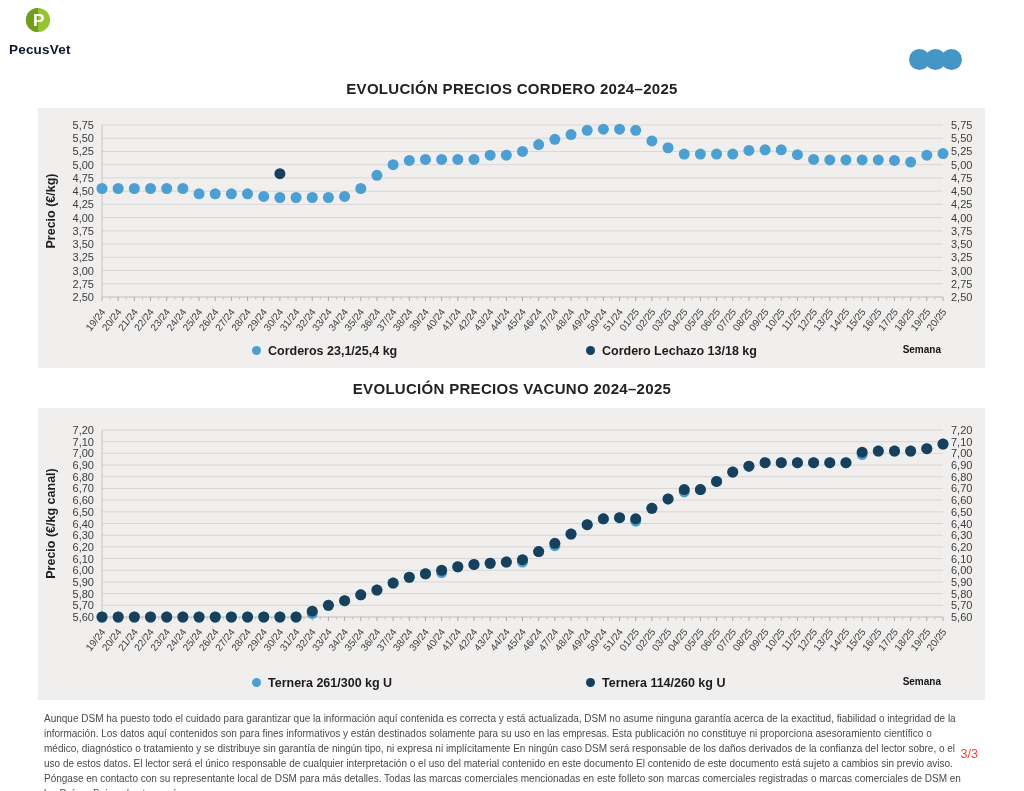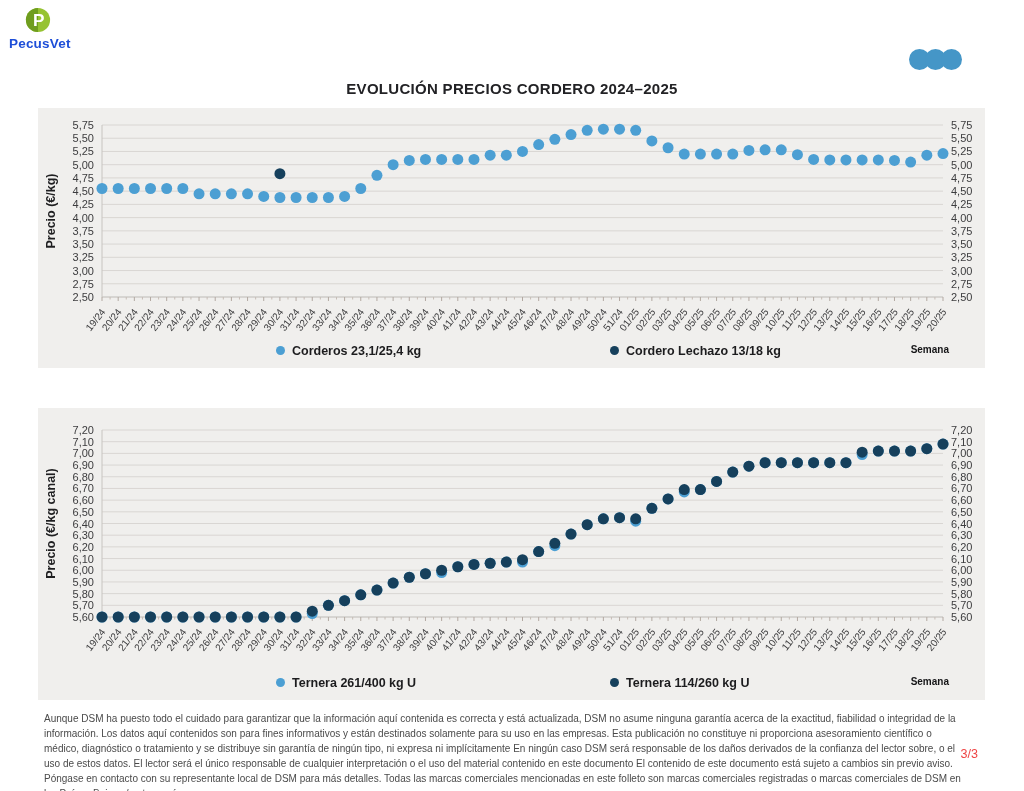--- a/index.html
+++ b/index.html
@@ -2,21 +2,21 @@
 <html><head>
 <meta charset="utf-8">
 <style>
   * { margin:0; padding:0; box-sizing:border-box; }
   html,body { background:#ffffff; font-family:"Liberation Sans", sans-serif; }
   .page { position:relative; width:1024px; height:791px; background:#ffffff; overflow:hidden; }
 
   
   .logo { position:absolute; left:9px; top:6px; width:100px; }
   .logo svg { display:block; margin-left:15px; width:28px; height:28px; }
-  .logo-text { font-size:13.5px; font-weight:bold; color:#1d4ed8; margin-top:2px; letter-spacing:.2px; }
+  .logo-text { font-size:13.5px; font-weight:bold; color:#0f172a; margin-top:8px; letter-spacing:.2px; }
   .menu-dots { position:absolute; right:62px; top:48px; height:22px; display:flex; align-items:center; }
   .menu-dots .dot { width:21px; height:21px; border-radius:50%; display:inline-block; }
   .menu-dots .dot + .dot { margin-left:-5px; }
 
   
   .chart-title { position:absolute; left:0; width:100%; text-align:center;
     font-size:15px; font-weight:bold; color:#222225; letter-spacing:.3px; }
   .t1 { top:80px; } .t2 { top:380px; }
 
   
@@ -24,21 +24,21 @@
   .p1 { top:108px; height:260px; }
   .p2 { top:408px; height:292px; }
   .panel svg { display:block; }
 
   svg text { font-family:"Liberation Sans", sans-serif; }
   .ytick { font-size:11px; fill:#3c3c3e; }
   .xtick { font-size:10px; fill:#3c3c3e; }
   .yaxis-title { font-size:12.5px; font-weight:bold; fill:#1f1f21; }
 
   
-  .legend { position:absolute; left:0; right:0; bottom:5px; height:19px; font-size:12.5px; color:#1c1c1e;margin-left:24px; }
+  .legend { position:absolute; left:0; right:8px; bottom:5px; height:19px; font-size:12.5px; color:#1c1c1e; }
   .legend-item { position:absolute; top:0; font-weight:600; white-space:nowrap; }
   .legend-item.li1 { left:214px; }
   .legend-item.li2 { left:548px; }
   .legend-dot { width:9px; height:9px; border-radius:50%; display:inline-block; margin-right:7px; }
   .legend-semana { position:absolute; right:36px; top:0; font-weight:bold; font-size:10px; color:#151517; }
 
   
   .disclaimer { position:absolute; left:44px; top:711px; width:918px;
     font-size:10px; line-height:1.5; color:#4a4a4a; }
   .page-number { position:absolute; right:46px; top:747px; font-size:12.5px; color:#ef4444; }
@@ -323,20 +323,21 @@
         <circle cx="905" cy="45.57846153846154" r="5.5" fill="#4C9FD3"></circle>
         <circle cx="241.90384615384616" cy="65.68923076923076" r="5.5" fill="#16405C"></circle>
       </svg>
     <div class="legend">
       <span class="legend-item li1"><span class="legend-dot" style="background: rgb(76, 159, 211);"></span><span>Corderos 23,1/25,4 kg</span></span>
       <span class="legend-item li2"><span class="legend-dot" style="background: rgb(22, 64, 92);"></span><span>Cordero Lechazo 13/18 kg</span></span>
       <span class="legend-semana">Semana</span>
     </div>
   </section>
 
+  <h1 class="chart-title t2">EVOLUCIÓN PRECIOS VACUNO 2024–2025</h1>
   <section class="panel p2">
     <svg id="chart-svg-1" width="947" height="258">
         <line x1="64" y1="209" x2="905" y2="209" stroke="#bdbab6" stroke-width="1"></line>
         <text x="56" y="213" text-anchor="end" class="ytick">5,60</text>
         <text x="913" y="213" text-anchor="start" class="ytick">5,60</text>
         <line x1="64" y1="197.31250000000006" x2="905" y2="197.31250000000006" stroke="#d9d6d3" stroke-width="1"></line>
         <text x="56" y="201.31250000000006" text-anchor="end" class="ytick">5,70</text>
         <text x="913" y="201.31250000000006" text-anchor="start" class="ytick">5,70</text>
         <line x1="64" y1="185.625" x2="905" y2="185.625" stroke="#d9d6d3" stroke-width="1"></line>
         <text x="56" y="189.625" text-anchor="end" class="ytick">5,80</text>
@@ -644,21 +645,21 @@
         <circle cx="791.7884615384615" cy="54.724999999999994" r="5.5" fill="#16405C"></circle>
         <circle cx="807.9615384615385" cy="54.724999999999994" r="5.5" fill="#16405C"></circle>
         <circle cx="824.1346153846154" cy="44.20625000000004" r="5.5" fill="#16405C"></circle>
         <circle cx="840.3076923076923" cy="43.03750000000008" r="5.5" fill="#16405C"></circle>
         <circle cx="856.4807692307693" cy="43.03750000000008" r="5.5" fill="#16405C"></circle>
         <circle cx="872.6538461538462" cy="43.03750000000008" r="5.5" fill="#16405C"></circle>
         <circle cx="888.8269230769231" cy="40.70000000000002" r="5.5" fill="#16405C"></circle>
         <circle cx="905" cy="36.025000000000006" r="5.5" fill="#16405C"></circle>
       </svg>
     <div class="legend">
-      <span class="legend-item li1"><span class="legend-dot" style="background: rgb(76, 159, 211);"></span><span>Ternera 261/400 kg U</span></span>
+      <span class="legend-item li1"><span class="legend-dot" style="background: rgb(76, 159, 211);"></span><span>Ternera 261/300 kg U</span></span>
       <span class="legend-item li2"><span class="legend-dot" style="background: rgb(22, 64, 92);"></span><span>Ternera 114/260 kg U</span></span>
       <span class="legend-semana">Semana</span>
     </div>
   </section>
 
   <p class="disclaimer">Aunque DSM ha puesto todo el cuidado para garantizar que la información aquí contenida es correcta y está actualizada, DSM no asume ninguna garantía acerca de la exactitud, fiabilidad o integridad de la información. Los datos aquí contenidos son para fines informativos y están destinados solamente para su uso en las empresas. Esta publicación no constituye ni proporciona asesoramiento científico o médico, diagnóstico o tratamiento y se distribuye sin garantía de ningún tipo, ni expresa ni implícitamente En ningún caso DSM será responsable de los daños derivados de la confianza del lector sobre, o el uso de estos datos. El lector será el único responsable de cualquier interpretación o el uso del material contenido en este documento El contenido de este documento está sujeto a cambios sin previo aviso. Póngase en contacto con su representante local de DSM para más detalles. Todas las marcas comerciales mencionadas en este folleto son marcas comerciales registradas o marcas comerciales de DSM en los Países Bajos y/u otros países.</p>
   <div class="page-number">3/3</div>
 
 </div>
 

